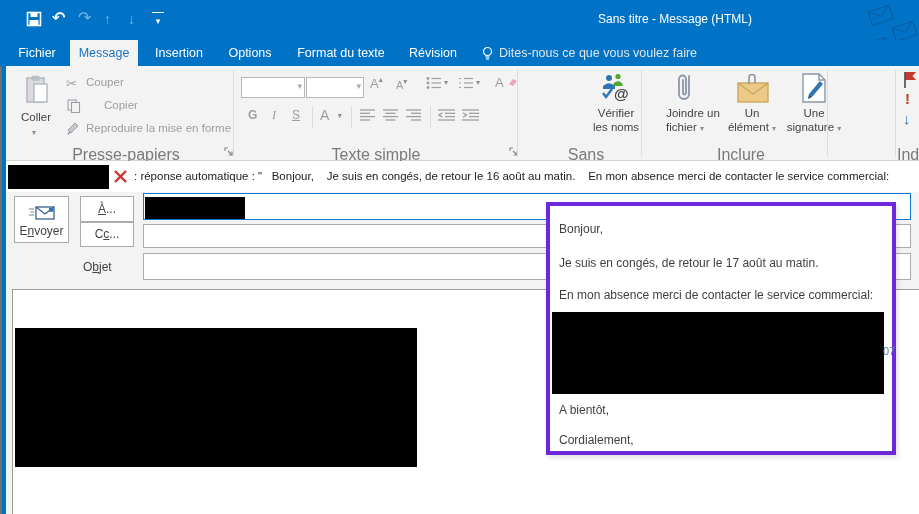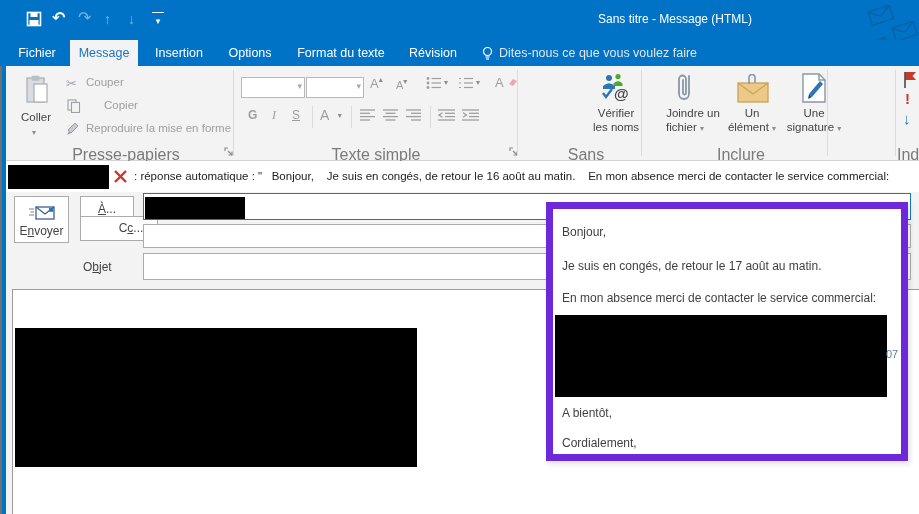--- a/index.html
+++ b/index.html
@@ -29,22 +29,22 @@
   
   .infobar{left:6px;top:161px;width:913px;height:31px;background:#fff;}
   .infobar-text{font-size:11.5px;color:#222;line-height:31px;white-space:pre;}
   
   .compose{left:6px;top:192px;width:913px;height:97px;background:#f3f3f3;}
   .hbtn{background:#fff;border:1px solid #ababab;color:#444;font-size:12px;text-align:center;cursor:default;}
   .field{background:#fff;border:1px solid #ababab;}
   .field.focus{border:1px solid #1377d4;}
   .redact{background:#000;}
   .body-area{left:12px;top:289px;width:906px;height:230px;background:#fff;border:1px solid #9b9b9b;}
-  .tooltip{left:546px;top:202px;width:342px;height:245px;background:#fff;border:7px solid #6d28d9;
-           box-shadow:2px 3px 5px rgba(0,0,0,.12);z-index:10;padding-left:6px;}
+  .tooltip{left:546px;top:202px;width:342px;height:245px;background:#fff;border:4px solid #6d28d9;
+           box-shadow:2px 3px 5px rgba(0,0,0,.12);z-index:10;}
   .tip-line{position:absolute;left:9px;font-size:12px;color:#3f3f3f;white-space:nowrap;}
   .key{text-decoration:underline;}
   svg{display:block;}
   .leftedge-dark{left:0;top:66px;width:2px;height:448px;background:#6f6f6f;}
   .leftedge-blue{left:2px;top:66px;width:4px;height:448px;background:#0173C7;}
 </style>
 </head>
 <body>
 
 <div class="abs titlebar">
@@ -342,21 +342,21 @@
     </svg>
   </div>
   <div class="abs" style="left:0;top:27px;width:53px;font-size:12px;color:#444;">
     <span>E</span><span class="key">n</span><span>voyer</span>
   </div>
 </div>
 
 <div class="abs hbtn" style="left:80px;top:196px;width:52px;height:24px;line-height:24px;">
   <span class="key">À</span><span>...</span>
 </div>
-<div class="abs hbtn" style="left:80px;top:216px;width:52px;height:23px;line-height:23px;padding-left:24px;">
+<div class="abs hbtn" style="left:80px;top:222px;width:52px;height:23px;line-height:23px;">
   <span>C</span><span class="key">c</span><span>...</span>
 </div>
 <div class="abs" style="left:83px;top:260px;font-size:12px;color:#444;">
   <span>O</span><span class="key">b</span><span>jet</span>
 </div>
 
 <div class="abs field focus" style="left:143px;top:193px;width:766px;height:25px;"></div>
 <div class="abs redact" style="left:145px;top:197px;width:100px;height:22px;"></div>
 <div class="abs field" style="left:143px;top:224px;width:766px;height:22px;"></div>
 <div class="abs field" style="left:143px;top:253px;width:766px;height:25px;"></div>

